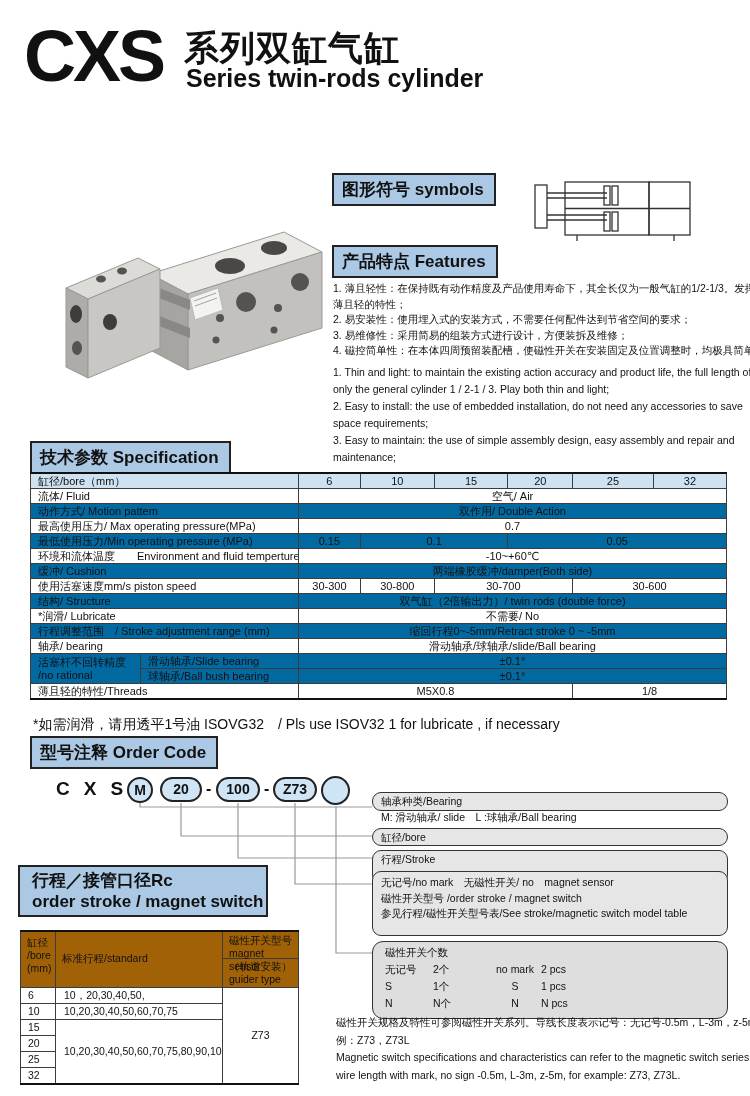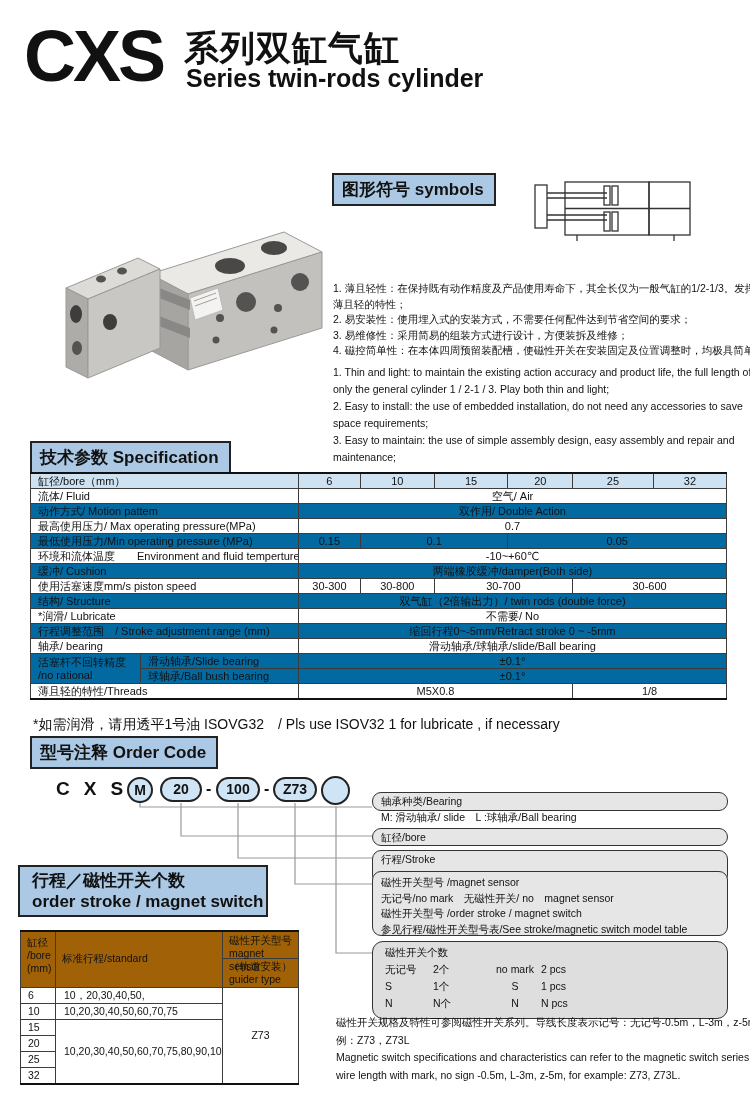--- a/index.html
+++ b/index.html
@@ -113,20 +113,21 @@
       <rect x="122" y="5" width="41" height="53"></rect>
       <rect x="77" y="9" width="6" height="19"></rect>
         <rect x="85" y="9" width="6" height="19"></rect>
       <rect x="77" y="35" width="6" height="19"></rect>
         <rect x="85" y="35" width="6" height="19"></rect>
       <line x1="50" y1="58" x2="50" y2="64"></line>
         <line x1="147" y1="58" x2="147" y2="64"></line>
     </g>
   </svg>
 
+  <div class="abs sec-hdr" style="left:332px;top:245px;">产品特点 Features</div>
   <div class="abs ftxt" style="left:333px;top:281px;width:416px;">
     <div class="ln">1. 薄且轻性：在保持既有动作精度及产品使用寿命下，其全长仅为一般气缸的1/2-1/3。发挥既</div>
     <div class="ln">薄且轻的特性；</div>
     <div class="ln">2. 易安装性：使用埋入式的安装方式，不需要任何配件达到节省空间的要求；</div>
     <div class="ln">3. 易维修性：采用简易的组装方式进行设计，方便装拆及维修；</div>
     <div class="ln">4. 磁控简单性：在本体四周预留装配槽，使磁性开关在安装固定及位置调整时，均极具简单；</div>
   </div>
   <div class="abs ftxt en" style="left:333px;top:364px;width:416px;">
     <div class="ln">1. Thin and light: to maintain the existing action accuracy and product life, the full length of</div>
     <div class="ln">only the general cylinder 1 / 2-1 / 3. Play both thin and light;</div>
@@ -258,21 +259,20 @@
     <div class="ln">轴承种类/Bearing</div>
     <div class="ln">M: 滑动轴承/ slide　L :球轴承/Ball bearing</div>
   </div>
   <div class="callout" style="top:828px;height:18px;">
     <div class="ln">缸径/bore</div>
   </div>
   <div class="callout" style="top:850px;height:34px;">
     <div class="ln">行程/Stroke</div>
   </div>
   <div class="callout" style="top:871px;height:65px;padding-top:3px;">
-    <div class="ln">磁性开关型号 /magnet sensor</div>
     <div class="ln">无记号/no mark　无磁性开关/ no　magnet sensor</div>
     <div class="ln">磁性开关型号 /order stroke / magnet switch</div>
     <div class="ln">参见行程/磁性开关型号表/See stroke/magnetic switch model table</div>
   </div>
   <div class="callout" style="top:941px;height:78px;background:#dedede;border-radius:11px;padding-top:3px;">
     <div class="ln" style="padding-left:4px;">磁性开关个数</div>
     <div class="qty-grid">
       <span>无记号</span>
       <span>2个</span>
       <span class="c">no mark</span>
@@ -286,21 +286,21 @@
     </div>
     <div class="qty-grid">
       <span>N</span>
       <span>N个</span>
       <span class="c">N</span>
       <span>N pcs</span>
     </div>
   </div>
 
   <div class="abs sec-hdr big" style="left:18px;top:865px;width:222px;">
-    <div>行程／磁性开关个数</div>
+    <div>行程／接管口径Rc</div>
     <div>order stroke / magnet switch</div>
   </div>
 
   <table class="st abs" style="left:20px;top:930px;">
     <colgroup>
         <col style="width:35px">
         <col style="width:167px">
         <col style="width:76px">
       </colgroup>
     <tbody>

